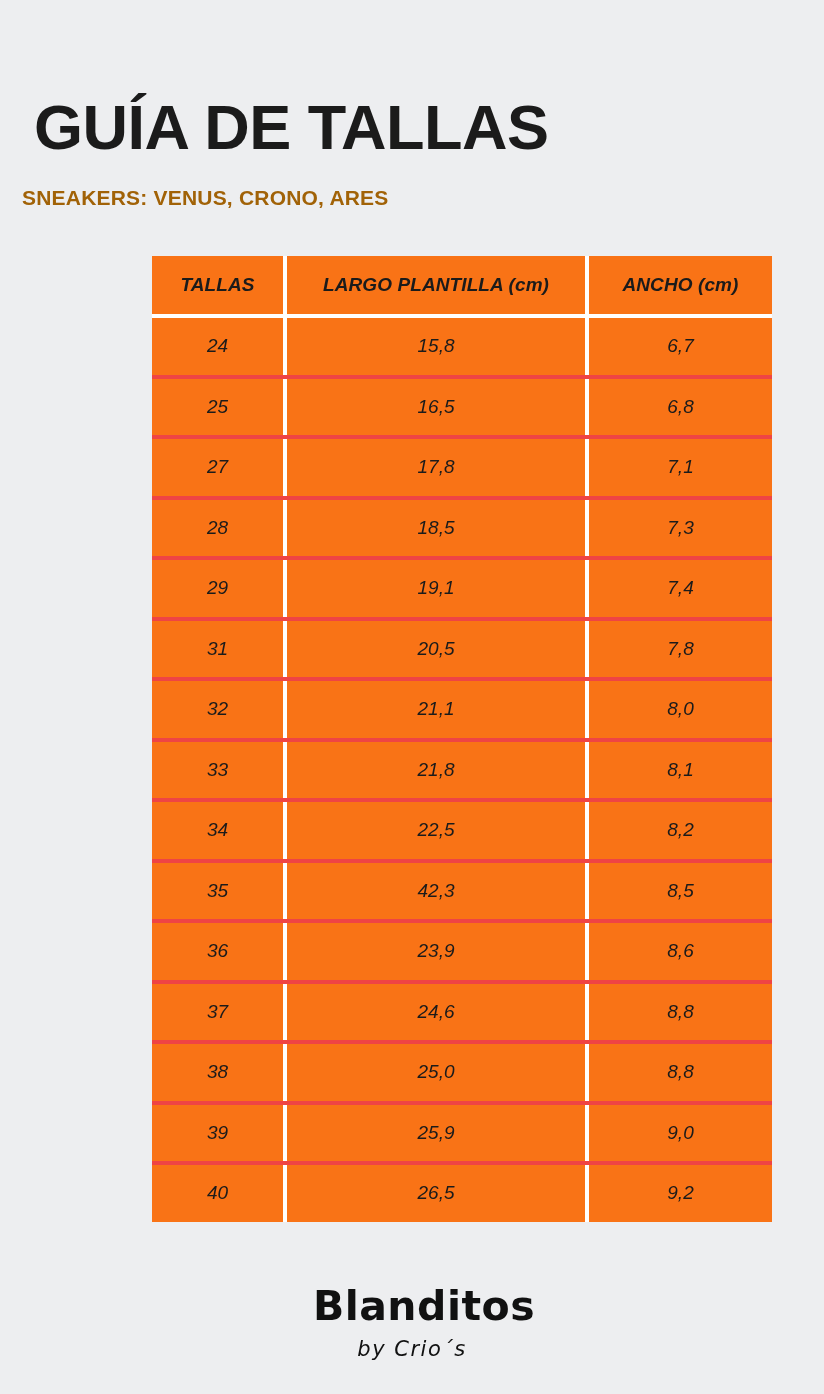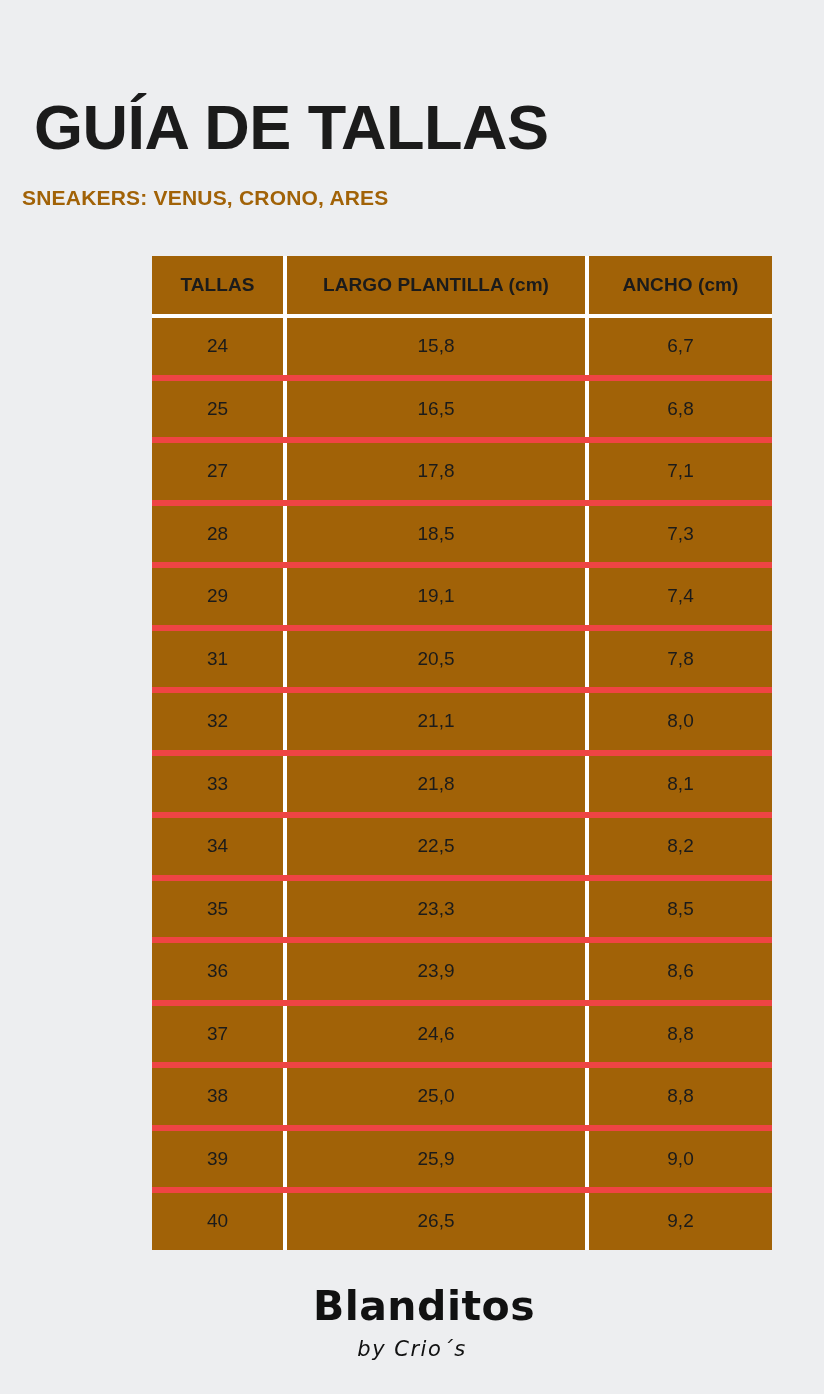--- a/index.html
+++ b/index.html
@@ -52,22 +52,23 @@
     border-collapse: collapse;
     table-layout: fixed;
   }
   .size-table col.c-talla   { width: 133px; }
   .size-table col.c-largo   { width: 302px; }
   .size-table col.c-ancho   { width: 185px; }
 
   .size-table th,
   .size-table td {
     text-align: center;
-    background: #a16207;
+    background: #f97316;
     padding: 0;
+    font-style: italic;
   }
 
   .size-table thead th {
     height: 58px;
     font-size: 19px;
     font-weight: bold;
     letter-spacing: 0.1px;
     color: #1b1b1b;
     vertical-align: middle;
     white-space: nowrap;
@@ -79,21 +80,21 @@
     font-weight: normal;
     color: #1b1b1b;
     vertical-align: middle;
   }
 
   
   .size-table thead th {
     border-bottom: 4px solid #ffffff;
   }
   .size-table tbody tr td {
-    border-bottom: 6px solid #ef4444;
+    border-bottom: 4px solid #ef4444;
   }
   .size-table tbody tr:last-child td {
     border-bottom: 0;
   }
 
   
   .size-table th.col-largo,
   .size-table td.col-largo {
     border-left: 4px solid #ffffff;
     border-right: 4px solid #ffffff;
@@ -192,21 +193,21 @@
           <td class="col-largo">21,8</td>
           <td class="col-ancho">8,1</td>
         </tr>
         <tr>
           <td class="col-talla">34</td>
           <td class="col-largo">22,5</td>
           <td class="col-ancho">8,2</td>
         </tr>
         <tr>
           <td class="col-talla">35</td>
-          <td class="col-largo">23,3</td>
+          <td class="col-largo">42,3</td>
           <td class="col-ancho">8,5</td>
         </tr>
         <tr>
           <td class="col-talla">36</td>
           <td class="col-largo">23,9</td>
           <td class="col-ancho">8,6</td>
         </tr>
         <tr>
           <td class="col-talla">37</td>
           <td class="col-largo">24,6</td>

